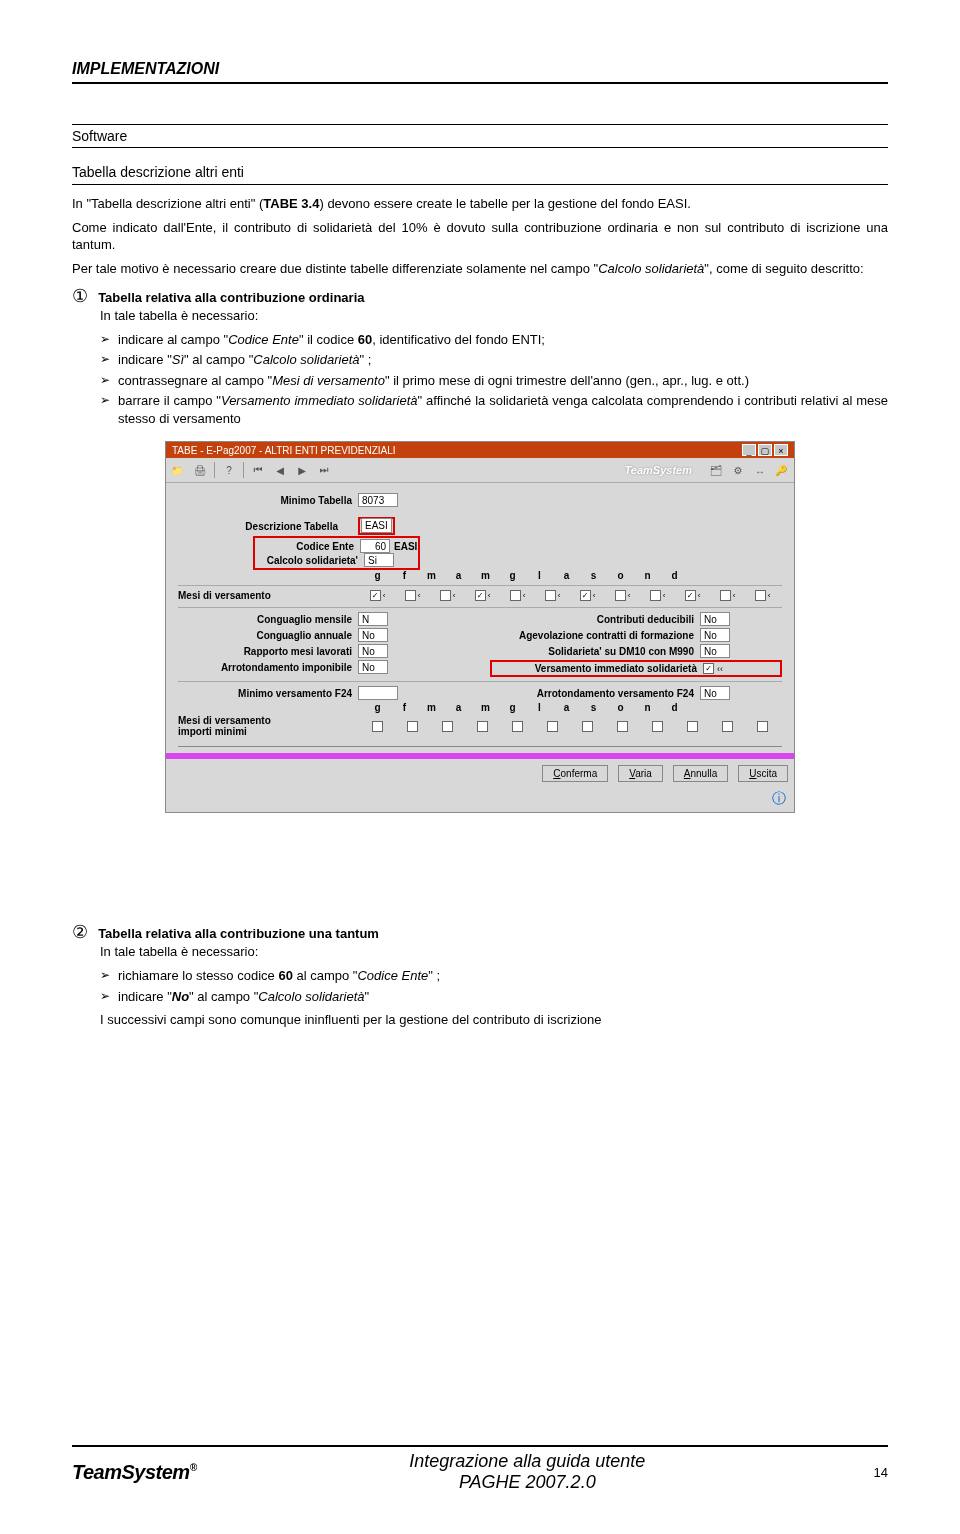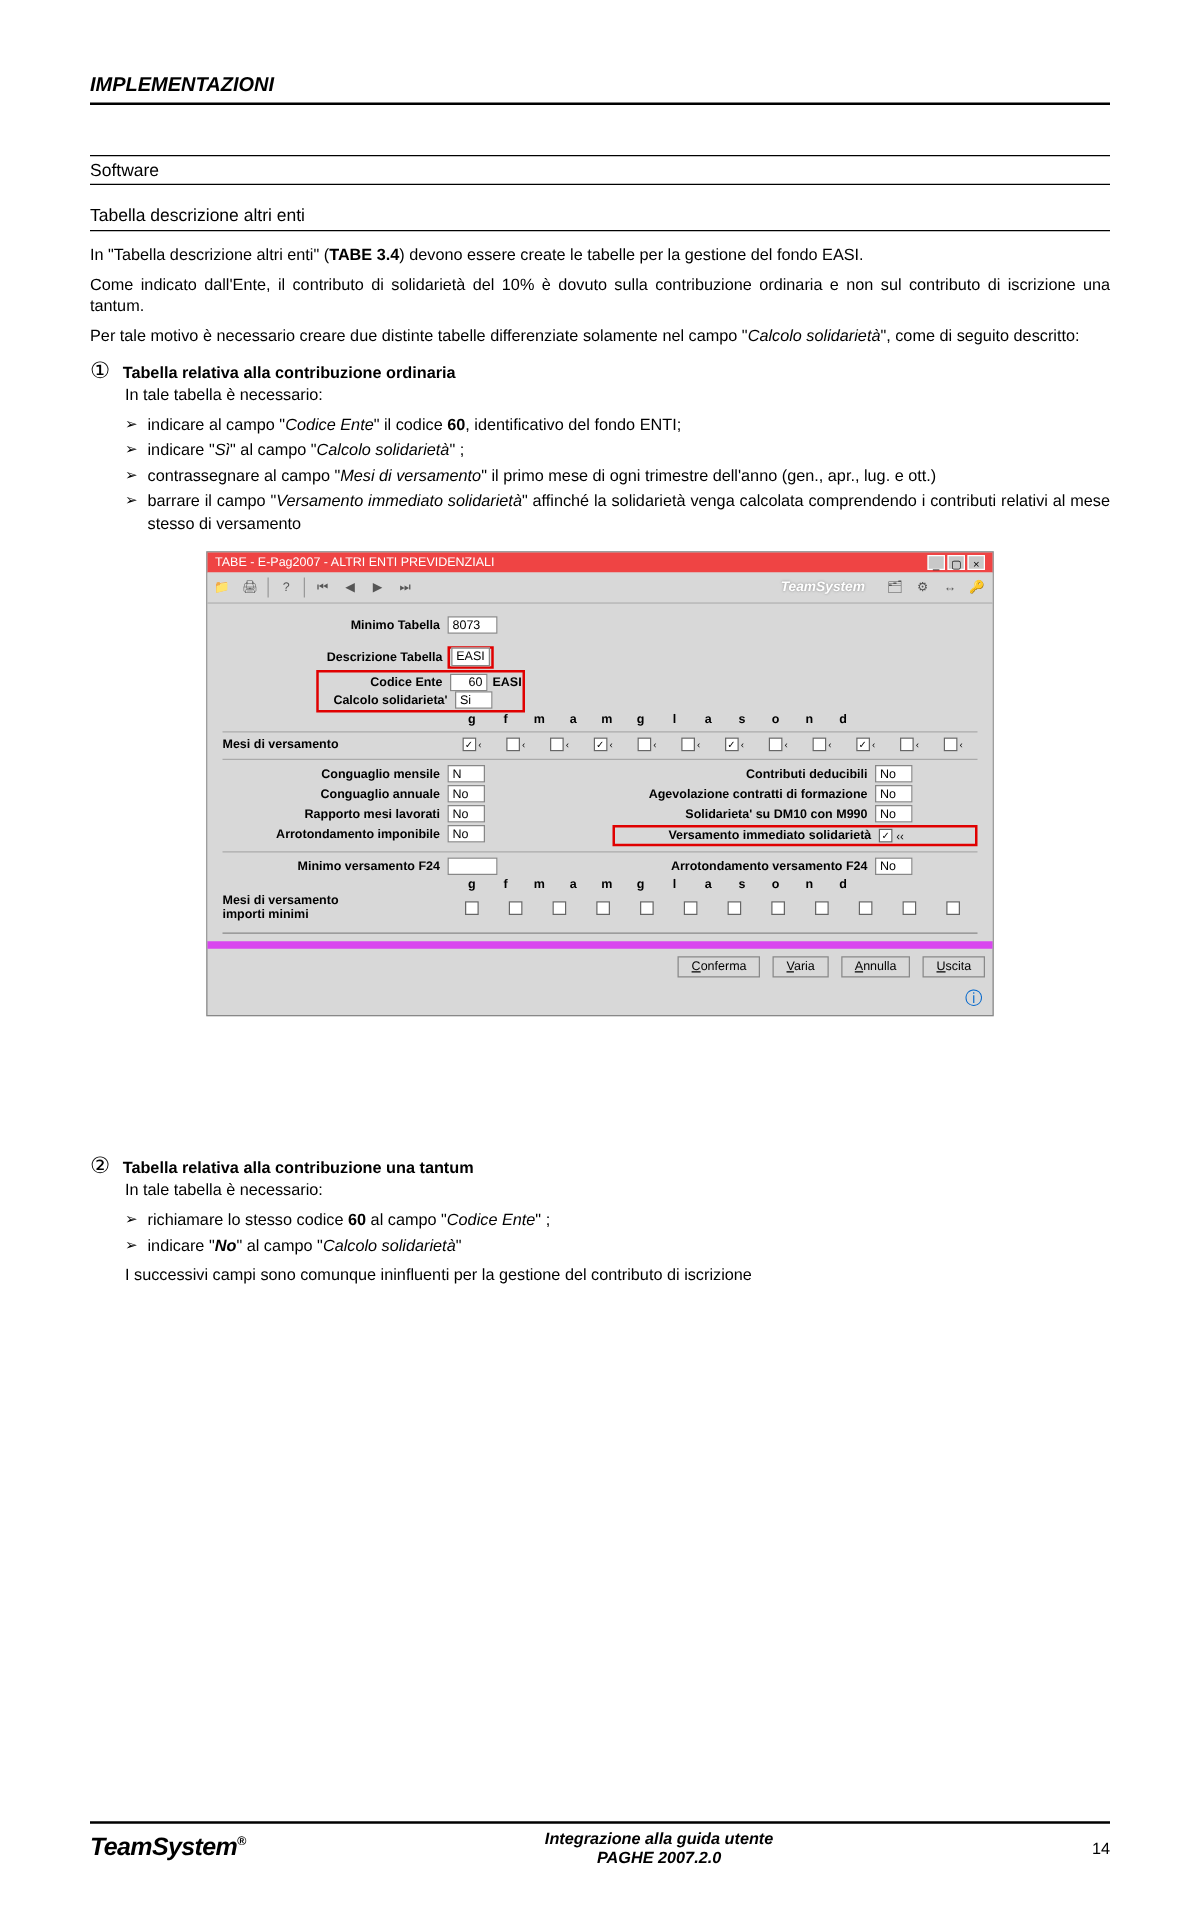--- a/index.html
+++ b/index.html
@@ -19,21 +19,21 @@
   .indent { margin-left: 28px; }
   ul.arrow { list-style: none; margin-left: 28px; margin-bottom: 6px; }
   ul.arrow li { position: relative; padding-left: 18px; margin-bottom: 3px; text-align: justify; line-height: 1.35; font-size: 13px; }
   ul.arrow li::before { content: "➢"; position: absolute; left: 0; top: 0; font-size: 12px; }
   .italic { font-style: italic; }
   .bold { font-weight: bold; }
 
   
   .mock-wrap { display: flex; justify-content: center; margin: 14px 0 20px 0; }
   .mock { width: 630px; border: 1px solid #888; background: #d8d8d8; font-family: Tahoma, Arial, sans-serif; font-size: 10px; color: #000; }
-  .mock .titlebar { background: #ef4444; color: #fff; padding: 2px 6px; display: flex; align-items: center; justify-content: space-between; font-size: 10px; }
+  .mock .titlebar { background: #c2410c; color: #fff; padding: 2px 6px; display: flex; align-items: center; justify-content: space-between; font-size: 10px; }
   .mock .titlebar .wbtns { display: flex; gap: 2px; }
   .mock .titlebar .wbtn { width: 14px; height: 12px; background: #c8c8c8; color: #000; font-size: 9px; text-align: center; line-height: 12px; border: 1px solid #fff; }
   .mock .toolbar { background: #d8d8d8; padding: 4px; display: flex; align-items: center; gap: 6px; border-bottom: 1px solid #aaa; }
   .mock .toolbar .tico { width: 16px; height: 16px; display: inline-flex; align-items: center; justify-content: center; font-size: 10px; color: #555; border: 1px solid transparent; }
   .mock .toolbar .sep { width: 1px; height: 16px; background: #999; }
   .mock .brand { margin-left: auto; font-style: italic; font-weight: bold; color: #fff; font-size: 11px; text-shadow: 0 0 2px #888; margin-right: 10px; }
   .mock .body { padding: 10px 12px 6px 12px; background: #d8d8d8; }
   .mock .row { display: flex; align-items: center; margin-bottom: 2px; font-size: 10px; }
   .mock .lbl { width: 180px; text-align: right; padding-right: 6px; font-weight: bold; }
   .mock .fld { background: #fff; border: 1px solid #888; padding: 1px 3px; font-size: 10px; min-width: 30px; height: 14px; line-height: 12px; }
@@ -55,21 +55,21 @@
   .mock .fbtn u { text-decoration: underline; }
   .mock .help-ico { text-align: right; padding: 2px 8px 4px 0; color: #0066cc; font-size: 14px; }
   .mock hr.sep2 { border: none; border-top: 1px solid #aaa; margin: 4px 0; }
 
   
   .page-footer { position: absolute; bottom: 40px; left: 72px; right: 72px; }
   .page-footer .fhr { border: none; border-top: 2.5px solid #000; margin-bottom: 4px; }
   .page-footer .frow { display: flex; align-items: center; justify-content: space-between; }
   .page-footer .logo { font-family: Arial, sans-serif; font-weight: 900; font-style: italic; font-size: 20px; letter-spacing: -0.5px; }
   .page-footer .logo .reg { font-size: 10px; vertical-align: super; }
-  .page-footer .center { text-align: center; font-style: italic; font-size: 13px; line-height: 1.2; flex: 1; font-weight: bold; }
+  .page-footer .center { text-align: center; font-style: italic; font-size: 18px; line-height: 1.2; flex: 1; }
   .page-footer .pnum { font-size: 13px; width: 30px; text-align: right; }
 </style>
 </head>
 <body>
 
 <div class="header-title">IMPLEMENTAZIONI</div>
 <hr class="hr-thick">
 
 <div class="sw-block">
   <div class="sw-top"></div>
@@ -125,21 +125,21 @@
     <span class="tico">⚙</span>
     <span class="tico">↔</span>
     <span class="tico">🔑</span>
   </div>
   <div class="body">
     <div class="row" style="margin-bottom:10px;">
       <span class="lbl">Minimo Tabella</span>
       <span class="fld" style="width:40px;">8073</span>
     </div>
     <div class="row">
-      <span class="lbl" style="padding-right:4px;">Descrizione Tabella</span>
+      <span class="lbl" style="padding-right:20px;">Descrizione Tabella</span>
       <span class="redbox" style="display:inline-block;">
         <span class="fld" style="width:30px;">EASI</span>
       </span>
     </div>
     <span class="redbox" style="display:block; width:fit-content; margin-left:75px; margin-top:-1px;">
       <div class="row" style="margin-bottom:0;">
         <span class="lbl" style="width:104px;">Codice Ente</span>
         <span class="fld" style="width:26px; text-align:right;">60</span>
         <span style="margin-left:4px; font-weight:bold;">EASI</span>
       </div>

